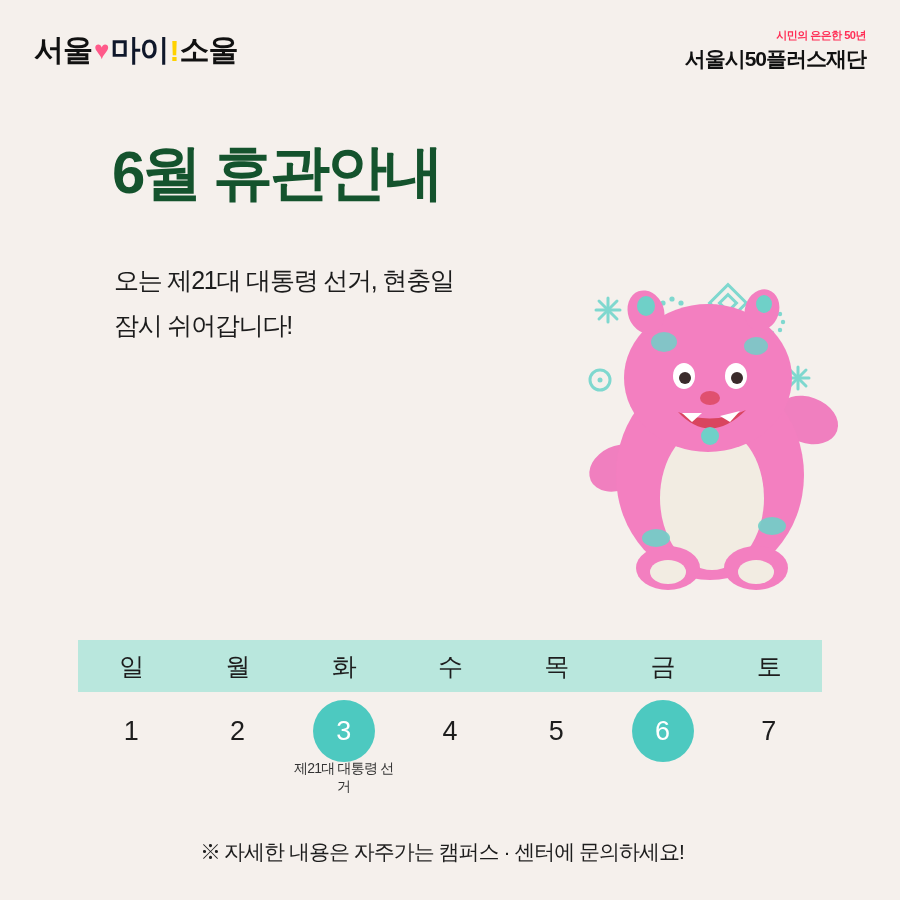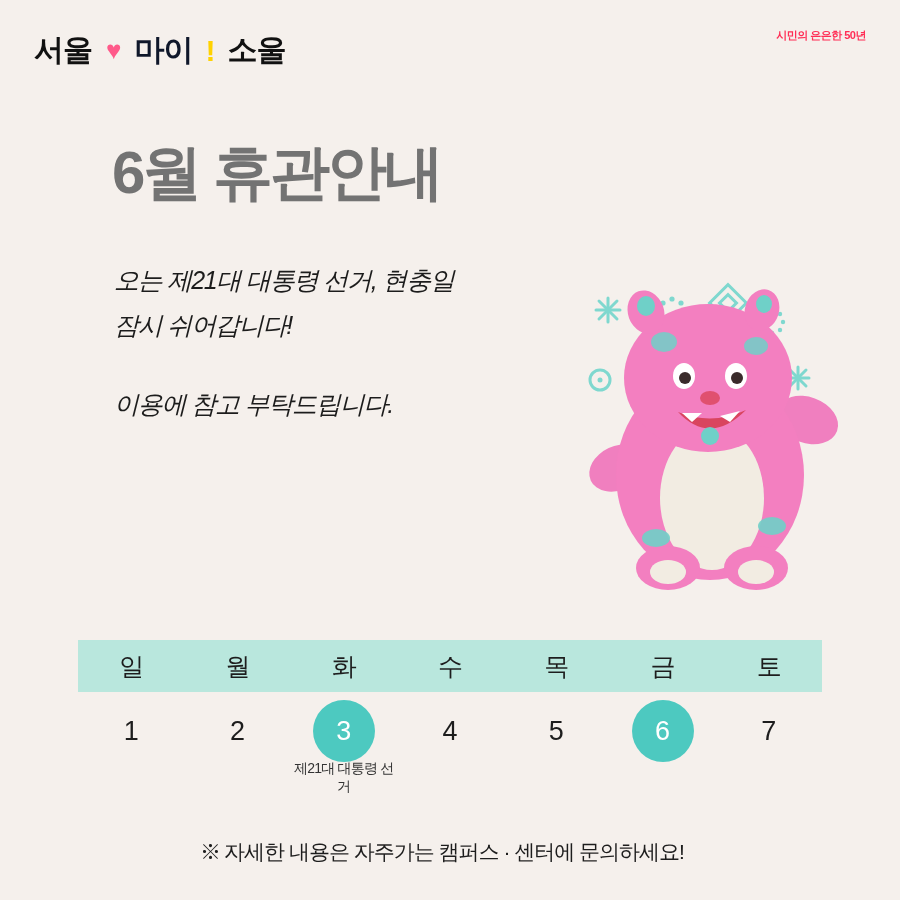--- a/index.html
+++ b/index.html
@@ -21,21 +21,21 @@
     position: absolute;
     top: 0; left: 0; right: 0;
     height: 100px;
   }
   .brand-left {
     position: absolute;
     left: 34px;
     top: 30px;
     display: flex;
     align-items: center;
-    gap: 12px;
+    gap: 0;
     font-weight: bold;
     font-size: 30px;
     letter-spacing: -1px;
   }
   .brand-left .seoul { color: #111; }
   .brand-left .heart { color: #ff5a8a; font-size: 26px; margin: 0 2px; }
   .brand-left .my { color: #0f172a; }
   .brand-left .bang { color: #ffd200; font-size: 30px; margin: 0 1px; }
   .brand-left .soul { color: #111; }
 
@@ -60,34 +60,33 @@
   }
 
   
   .title {
     position: absolute;
     left: 112px;
     top: 133px;
     font-size: 60px;
     font-weight: bold;
     letter-spacing: -3px;
-    color: #737373;
+    color: #14532d;
   }
 
   
   .body-copy {
     position: absolute;
     left: 114px;
     top: 258px;
     font-size: 25px;
     line-height: 45px;
     letter-spacing: -1.2px;
     color: #1c1c1c;
     width: 460px;
-    font-style: italic;
   }
   .body-copy .spacer { display: block; height: 34px; }
 
   
   .character {
     position: absolute;
     right: 40px;
     top: 250px;
     width: 300px;
     height: 360px;
@@ -168,30 +167,30 @@
 <div class="header">
   <div class="brand-left">
     <span class="seoul">서울</span>
     <span class="heart">♥</span>
     <span class="my">마이</span>
     <span class="bang">!</span>
     <span class="soul">소울</span>
   </div>
   <div class="brand-right">
     <div class="small">시민의 은은한 50년</div>
+    <div class="big">서울시50플러스재단</div>
   </div>
 </div>
 
 <div class="title">6월 휴관안내</div>
 
 <div class="body-copy">
   <div>오는 제21대 대통령 선거, 현충일</div>
   <div>잠시 쉬어갑니다!</div>
   <span class="spacer"></span>
-  <div>이용에 참고 부탁드립니다.</div>
 </div>
 
 <div class="character">
   <svg viewBox="0 0 300 360" width="300" height="360" xmlns="http://www.w3.org/2000/svg">
 
     <g stroke="#7fd8cf" stroke-width="3" stroke-linecap="round" fill="none">
       <g transform="translate(48,60)">
         <line x1="-12" y1="0" x2="12" y2="0"></line>
         <line x1="0" y1="-12" x2="0" y2="12"></line>
         <line x1="-9" y1="-9" x2="9" y2="9"></line>

